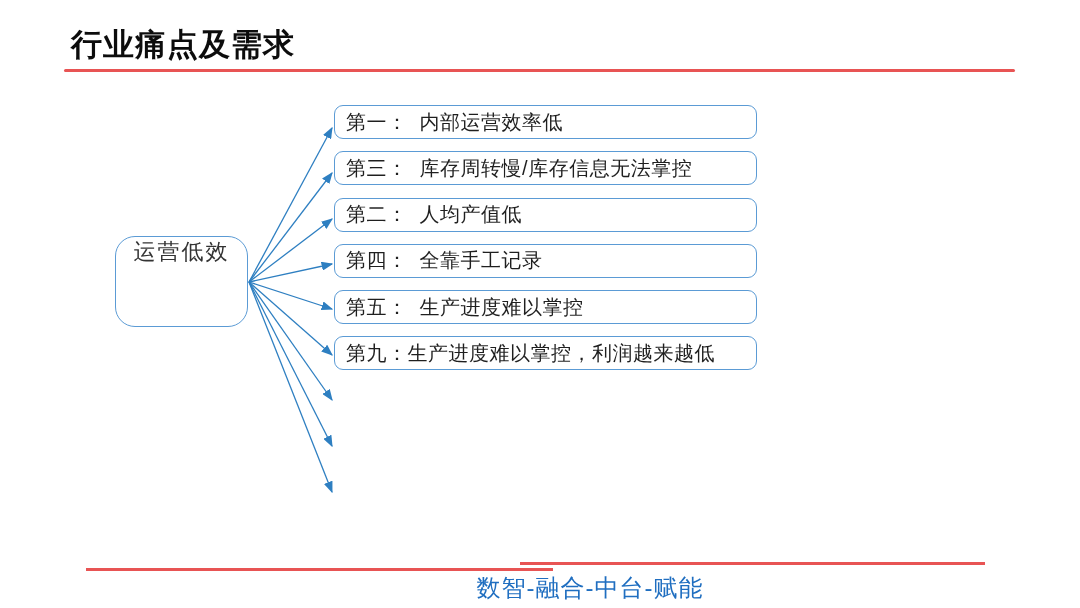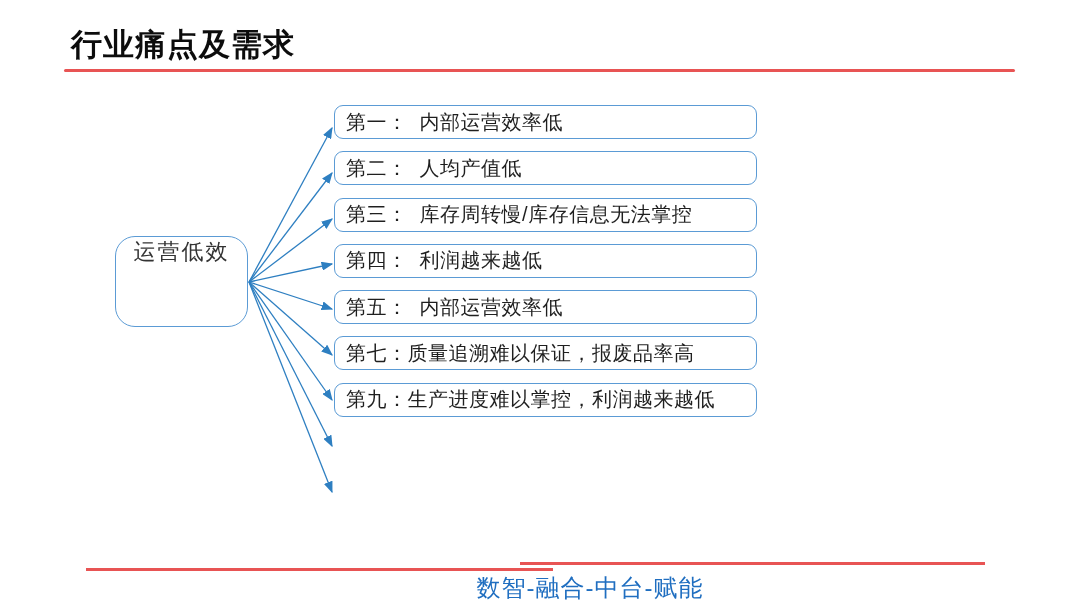--- a/index.html
+++ b/index.html
@@ -149,25 +149,24 @@
     <line x1="249" y1="282" x2="332" y2="446" marker-end="url(#arrowhead)"></line>
     <line x1="249" y1="282" x2="332" y2="492" marker-end="url(#arrowhead)"></line>
   </svg>
 
   <div class="root-box">
     <span>运营低效</span>
   </div>
 
   <div class="boxes">
     <div class="pain-box">第一：  内部运营效率低</div>
+    <div class="pain-box">第三：  库存周转慢/库存信息无法掌控</div>
     <div class="pain-box">第二：  人均产值低</div>
-    <div class="pain-box">第三：  库存周转慢/库存信息无法掌控</div>
-    <div class="pain-box">第四：  利润越来越低</div>
-    <div class="pain-box">第五：  内部运营效率低</div>
-    <div class="pain-box">第七：质量追溯难以保证，报废品率高</div>
+    <div class="pain-box">第四：  全靠手工记录</div>
+    <div class="pain-box">第五：  生产进度难以掌控</div>
     <div class="pain-box">第九：生产进度难以掌控，利润越来越低</div>
   </div>
 
   <div class="footer-line-left"></div>
   <div class="footer-line-right"></div>
   <div class="footer-slogan">数智-融合-中台-赋能</div>
 
 </div>
 
 </body></html>

